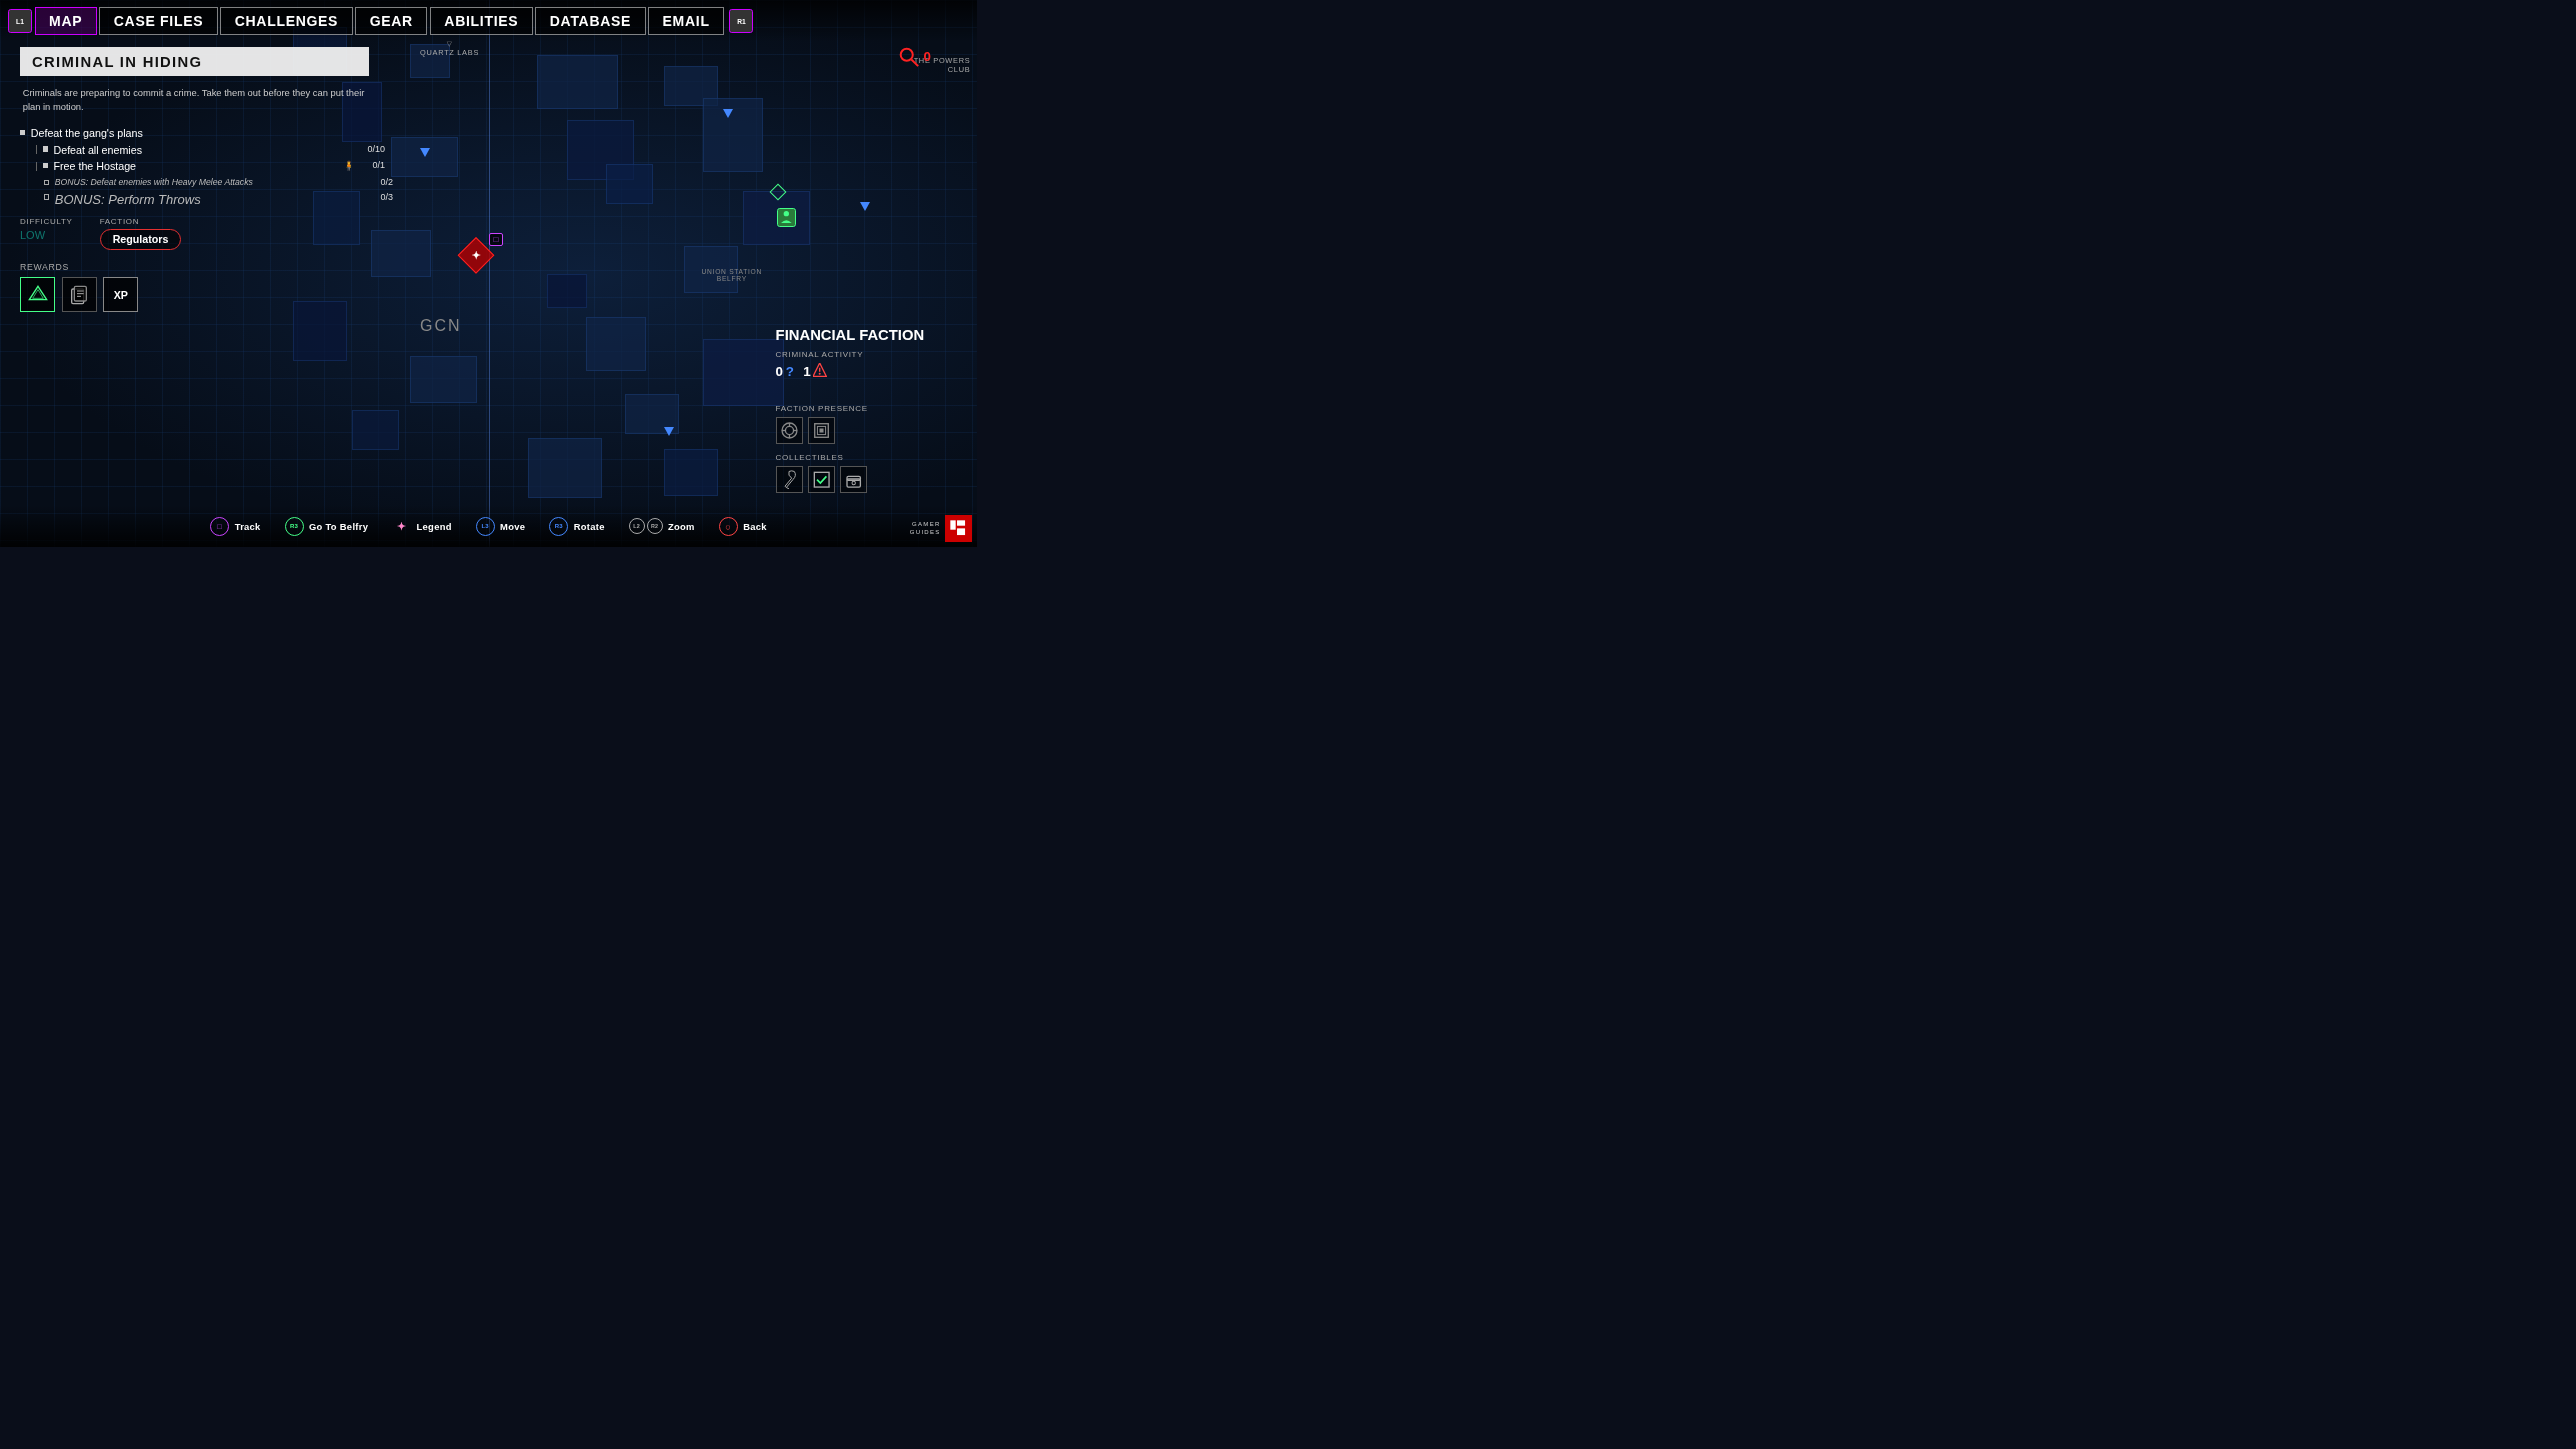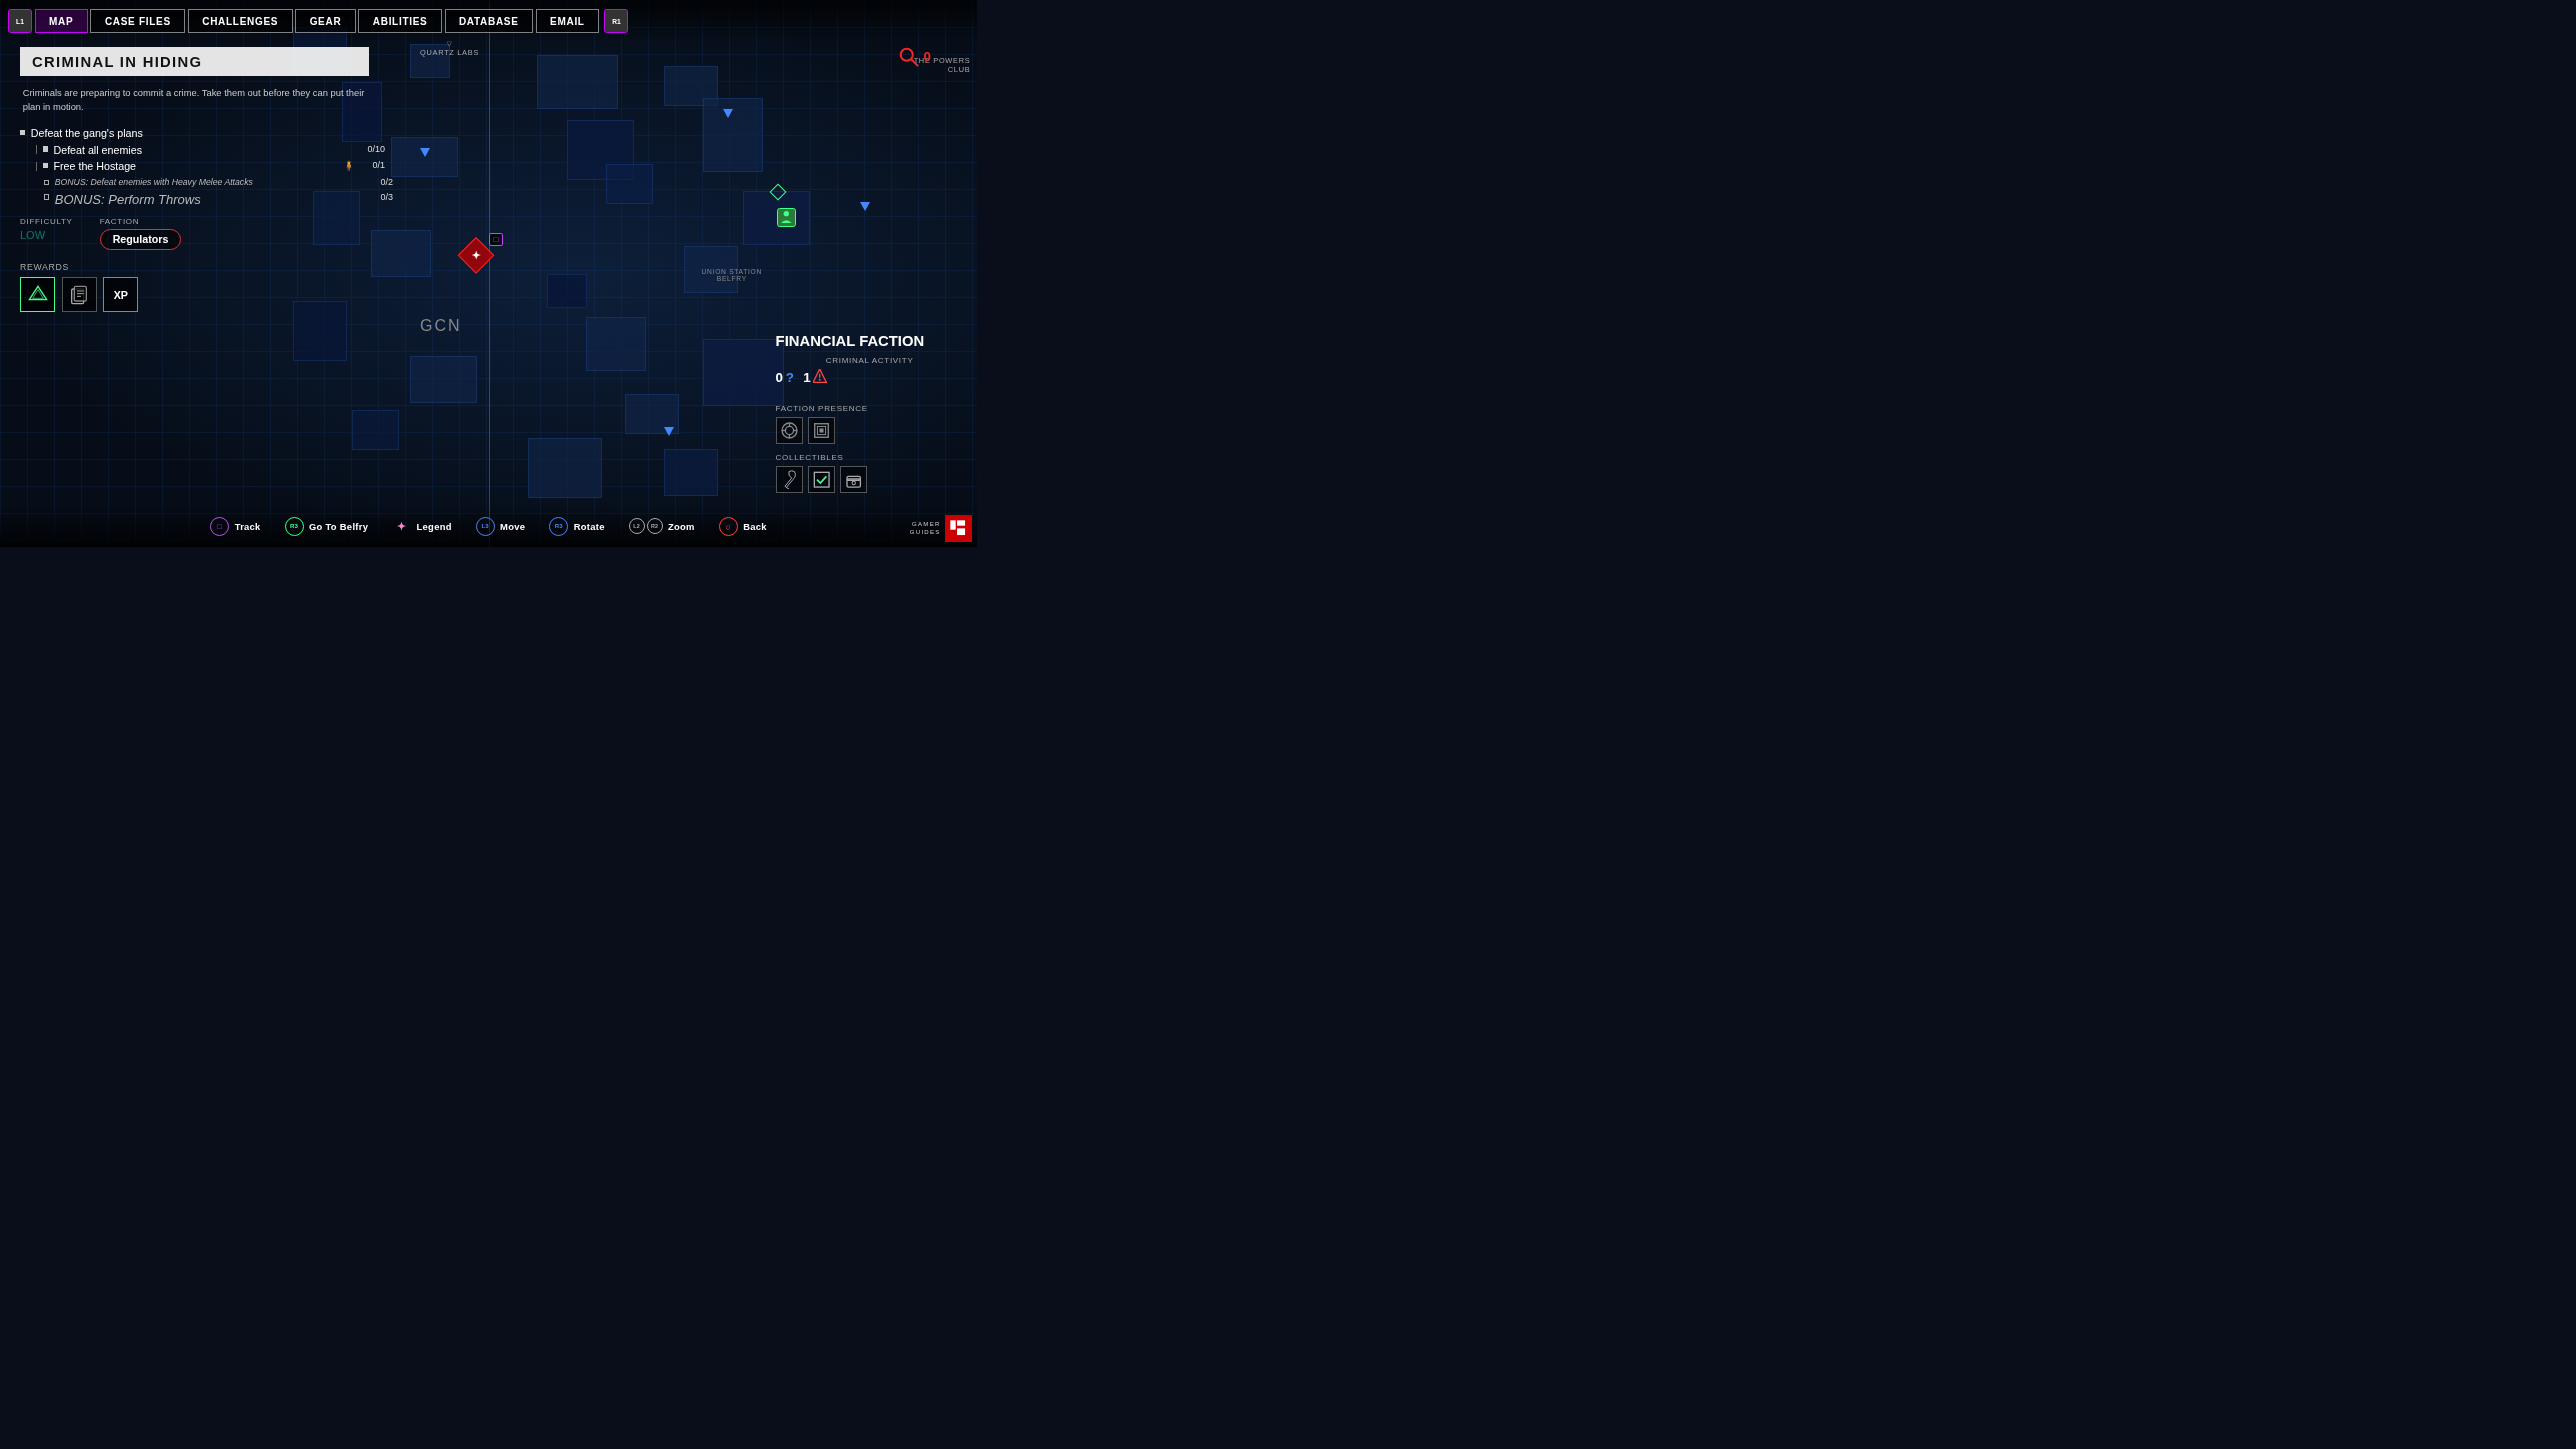--- a/index.html
+++ b/index.html
@@ -54,21 +54,21 @@
       gap: 2.7px;
       z-index: 100;
       background: linear-gradient(to bottom, rgba(0,0,0,0.8) 0%, transparent 100%);
     }
 
     .nav-btn {
       padding: 5.4px 13.4px;
       border: 0.7px solid rgba(255,255,255,0.5);
       background: rgba(0,0,0,0.6);
       color: white;
-      font-size: 10px;
+      font-size: 14px;
       font-weight: bold;
       letter-spacing: 0.7px;
       cursor: pointer;
       text-transform: uppercase;
     }
 
     .nav-btn.active {
       border: 1.3px solid #cc00ff;
       background: rgba(80,0,100,0.5);
       color: white;
@@ -583,21 +583,21 @@
       <div class="reward-icon" style="border-color:#888;">
         <span class="reward-xp">XP</span>
       </div>
     </div>
   </div>
 </div>
 
 <div class="district-panel">
   <div class="district-name">FINANCIAL FACTION</div>
 
-  <div class="district-section" style="margin-bottom:17px;text-align:center;">
+  <div class="district-section" style="margin-bottom:23px;">
     <label>Criminal Activity</label>
     <div class="criminal-activity">
       <div class="ca-item">
         <span>0</span>
         <span class="ca-icon-q"> ?</span>
       </div>
       <div class="ca-item">
         <span>1</span>
         <span class="ca-icon-ex">
           <svg width="13.4" height="14.8" viewBox="0 0 20 22">

